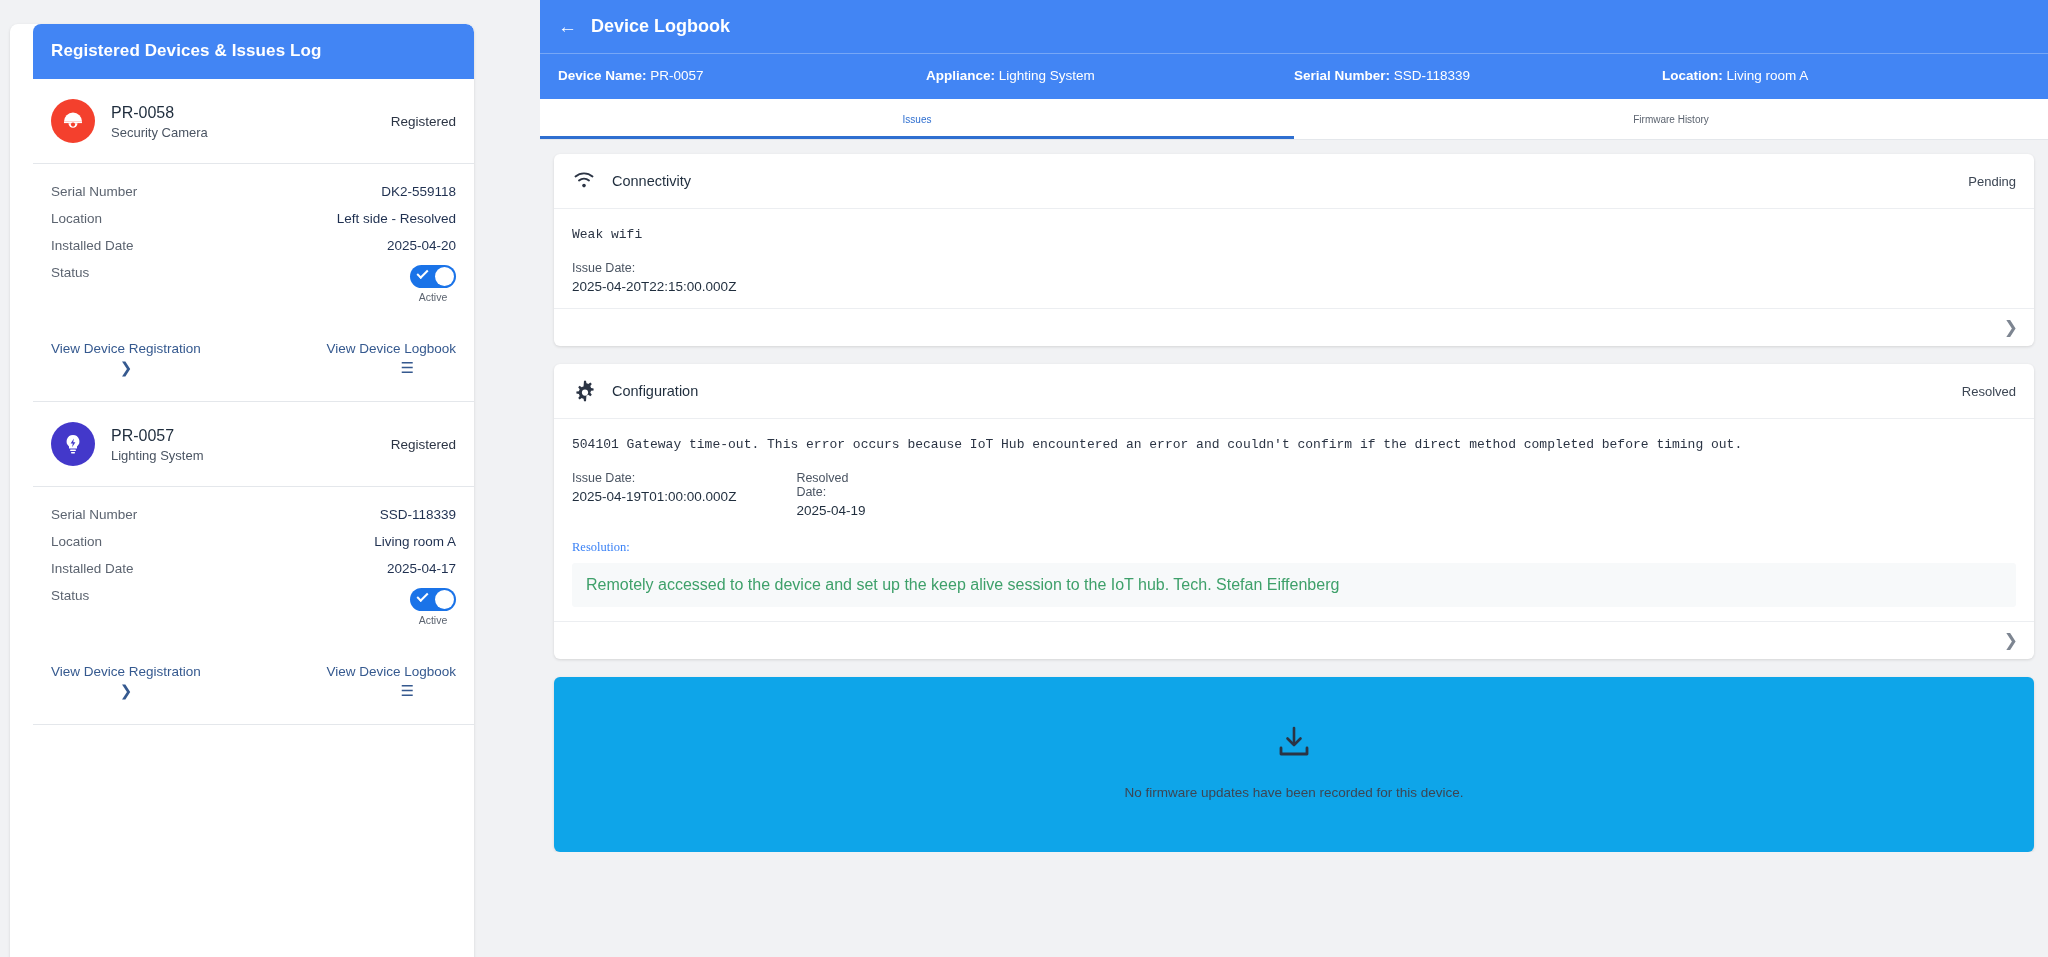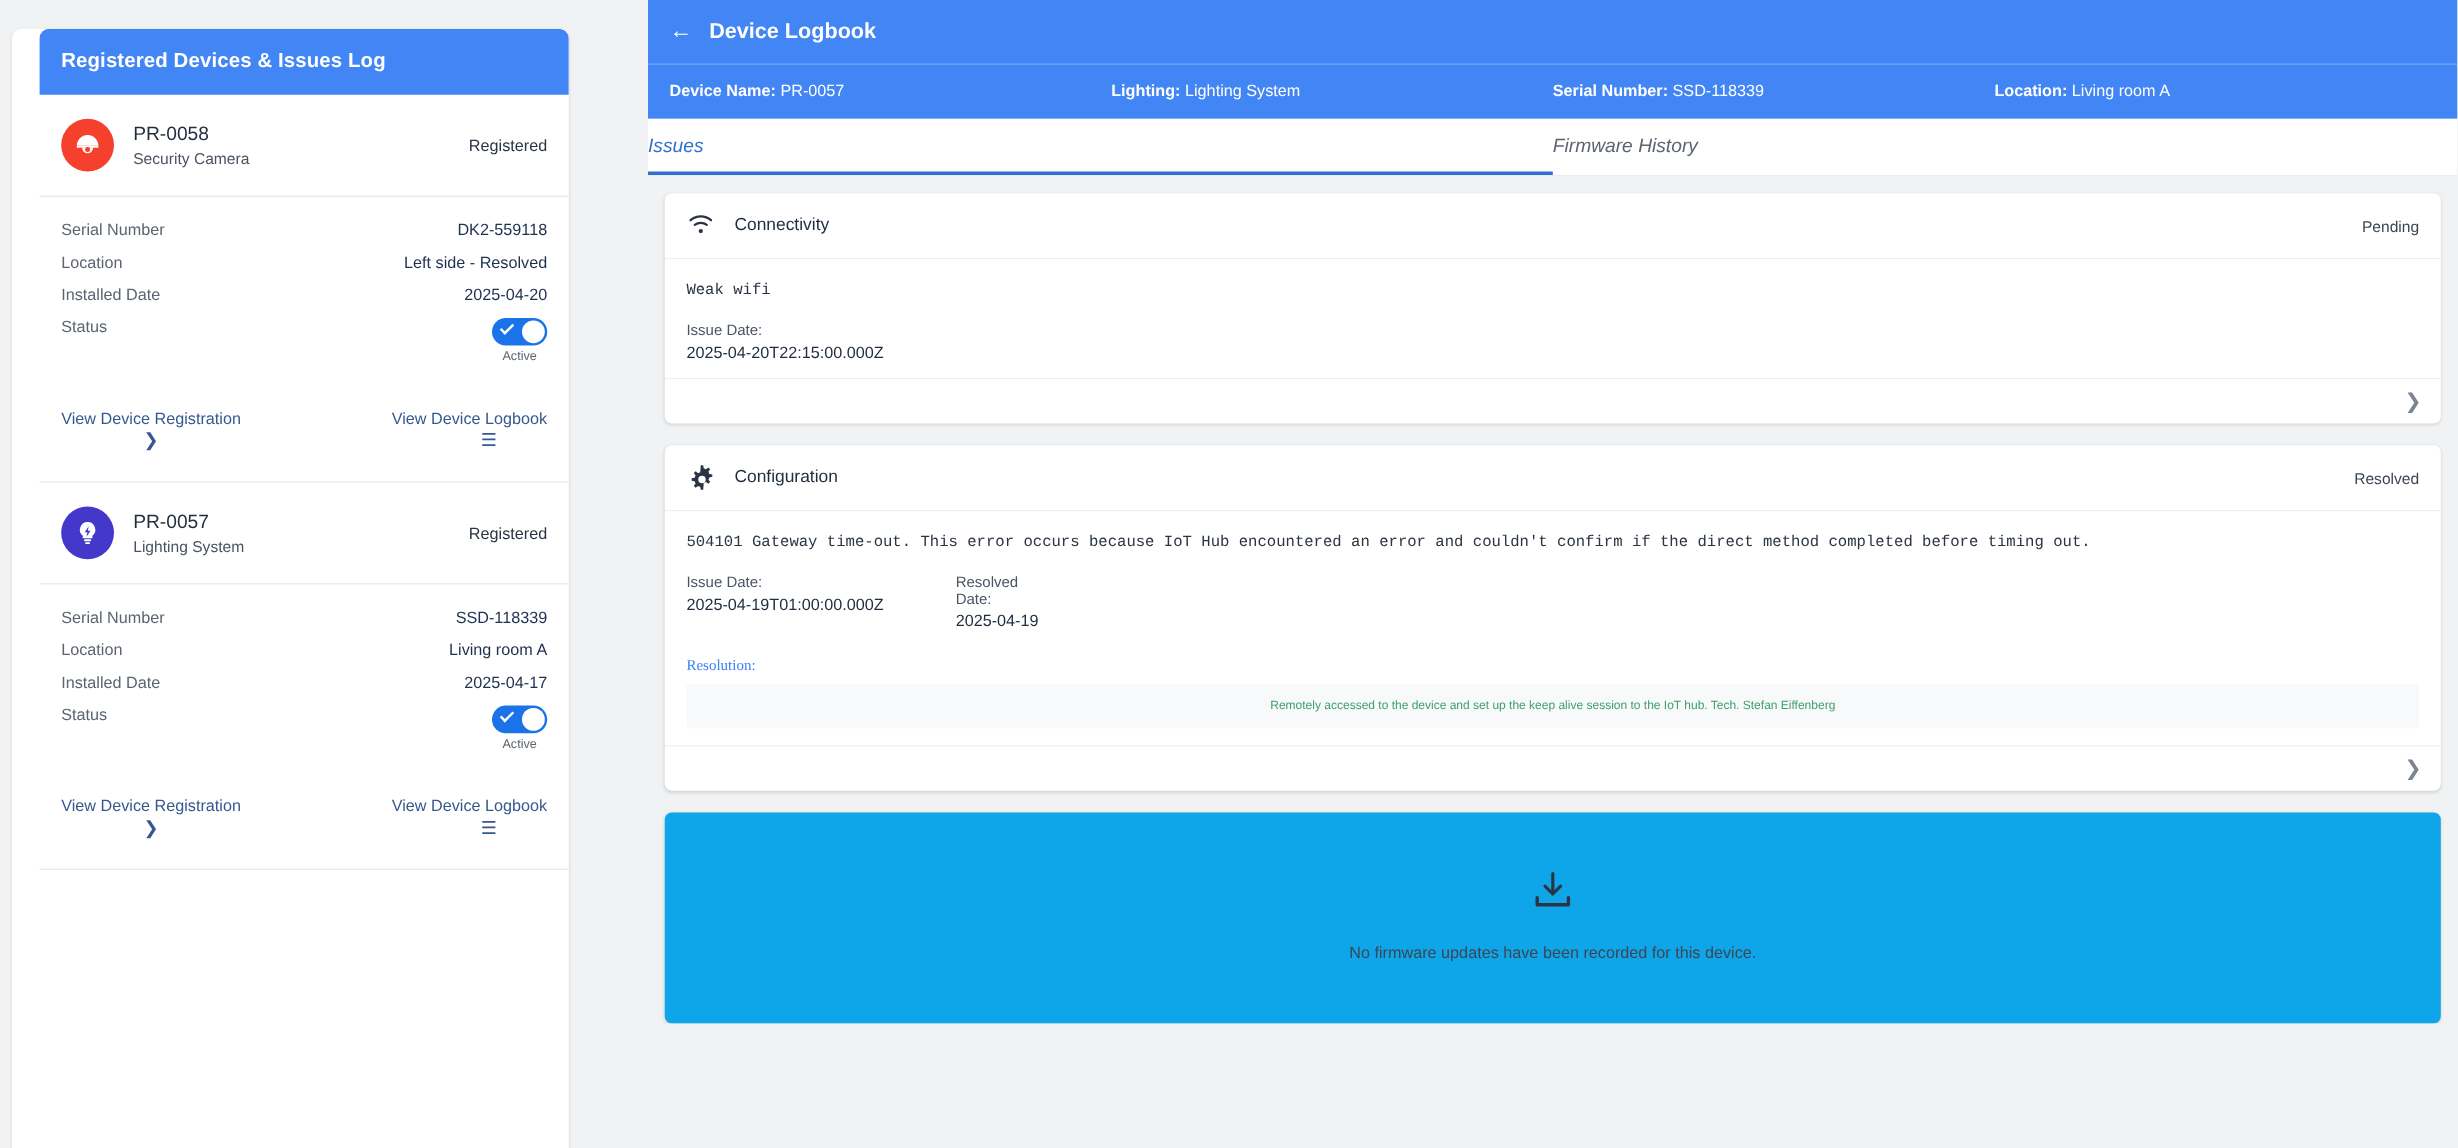--- a/index.html
+++ b/index.html
@@ -128,23 +128,23 @@
     font-size: 13.5px;
   }
   .meta-item { flex: 1; color: #fff; }
   .meta-item b { font-weight: bold; }
 
   .tabs {
     display: flex; background: #fff;
     border-bottom: 1px solid #e4e7eb;
   }
   .tab {
-    flex: 1; text-align: left;
+    flex: 1; text-align: center;
     padding: 15px 0 14px 0;
-    font-size: 16px; color: #5c6470; font-style: italic;
+    font-size: 10px; color: #5c6470;
   }
   .tab.active {
     color: #2f6fd0; font-weight: normal;
     box-shadow: inset 0 -3px 0 #2f6fd0;
   }
 
   .cards { padding: 14px 14px 0 14px; overflow: hidden; }
   .card {
     background: #fff; border-radius: 6px;
     box-shadow: 0 1px 3px rgba(0,0,0,.12);
@@ -164,21 +164,21 @@
     font-family: "Liberation Mono", "DejaVu Sans Mono", monospace;
     font-size: 13px; color: #2b3444; line-height: 1.55;
   }
   .date-grid { display: flex; gap: 60px; padding: 16px 0 0 0; }
   .date-col { }
   .date-lbl { font-size: 12.5px; color: #4a5462; margin-bottom: 4px; }
   .date-val { font-size: 13.5px; color: #1f2d3d; }
   .res-lbl { font-size: 12.5px; color: #3b82f6; padding: 22px 0 8px 0; font-family: Liberation Serif, serif; }
   .res-box {
     background: #f7f9fa; border-radius: 3px;
-    padding: 13px 14px; font-size: 10px; color: #3ea06a; text-align: center;
+    padding: 13px 14px; font-size: 16px; color: #3ea06a;
   }
   .card-foot {
     display: flex; justify-content: flex-end; align-items: center;
     padding: 10px 16px 10px 0; margin-top: 14px;
     border-top: 1px solid #eceef1;
   }
   .chev { color: #7d8591; font-size: 17px; line-height: 1; }
 
   .empty-card {
     background: #0ea5e9; border-radius: 6px;
@@ -312,21 +312,21 @@
       <div class="detail-title">
         <span class="back-arrow">←</span>
         <span>Device Logbook</span>
       </div>
       <div class="meta-bar">
         <span class="meta-item">
           <b>Device Name:</b>
           <span>PR-0057</span>
         </span>
         <span class="meta-item">
-          <b>Lighting:</b>
+          <b>Appliance:</b>
           <span>Lighting System</span>
         </span>
         <span class="meta-item">
           <b>Serial Number:</b>
           <span>SSD-118339</span>
         </span>
         <span class="meta-item">
           <b>Location:</b>
           <span>Living room A</span>
         </span>

